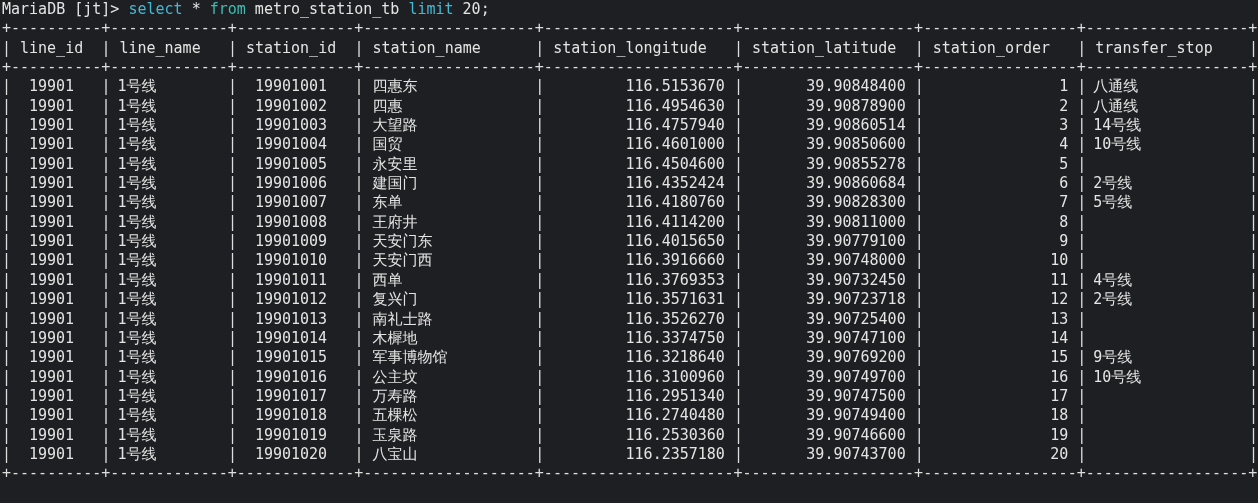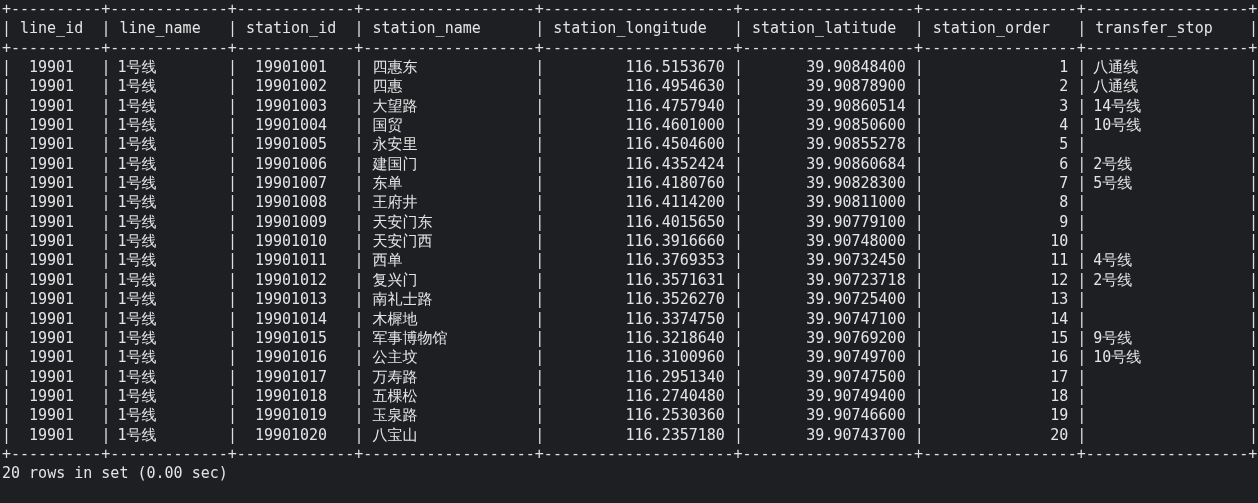--- a/index.html
+++ b/index.html
@@ -24,20 +24,21 @@
   .pipe { color:#dedede; }
   .cell.r { text-align:right; box-sizing:border-box; }
   .kw  { color:#45b8d4; }
   .kw2 { color:#3fbcb4; }
   .plain { color:#e4e4e4; }
 </style>
 </head>
 <body>
 
 <div class="terminal">
+  <div class="line" id="prompt-line"><span class="plain">MariaDB [jt]&gt; </span><span class="kw">select</span><span class="plain"> </span><span class="plain">*</span><span class="plain"> </span><span class="kw2">from</span><span class="plain"> metro_station_tb </span><span class="kw">limit</span><span class="plain"> 20;</span></div>
   <div id="table-area">
       <div class="line border-line">+----------+-------------+-------------+-------------------+---------------------+-------------------+-----------------+------------------+</div>
       <div class="line"><span class="pipe" style="left: 0px;">|</span><span class="pipe" style="left: 99.4px;">|</span><span class="pipe" style="left: 225.9px;">|</span><span class="pipe" style="left: 352.4px;">|</span><span class="pipe" style="left: 533.2px;">|</span><span class="pipe" style="left: 731.9px;">|</span><span class="pipe" style="left: 912.7px;">|</span><span class="pipe" style="left: 1075.3px;">|</span><span class="pipe" style="left: 1247px;">|</span><span class="cell" style="left: 18px;">line_id</span><span class="cell" style="left: 117.4px;">line_name</span><span class="cell" style="left: 243.9px;">station_id</span><span class="cell" style="left: 370.4px;">station_name</span><span class="cell" style="left: 551.2px;">station_longitude</span><span class="cell" style="left: 749.9px;">station_latitude</span><span class="cell" style="left: 930.7px;">station_order</span><span class="cell" style="left: 1093.3px;">transfer_stop</span></div>
       <div class="line border-line">+----------+-------------+-------------+-------------------+---------------------+-------------------+-----------------+------------------+</div>
       <div class="line"><span class="pipe" style="left: 0px;">|</span><span class="pipe" style="left: 99.4px;">|</span><span class="pipe" style="left: 225.9px;">|</span><span class="pipe" style="left: 352.4px;">|</span><span class="pipe" style="left: 533.2px;">|</span><span class="pipe" style="left: 731.9px;">|</span><span class="pipe" style="left: 912.7px;">|</span><span class="pipe" style="left: 1075.3px;">|</span><span class="pipe" style="left: 1247px;">|</span><span class="cell" style="left: 27px;">19901</span><span class="cell" style="left: 115.4px;">1号线</span><span class="cell" style="left: 252.9px;">19901001</span><span class="cell" style="left: 370.4px;">四惠东</span><span class="cell r" style="left: 542.236px; width: 180.664px; padding-right: 0px;">116.5153670</span><span class="cell r" style="left: 740.936px; width: 162.764px; padding-right: 0px;">39.90848400</span><span class="cell r" style="left: 921.736px; width: 144.564px; padding-right: 0px;">1</span><span class="cell" style="left: 1091.3px;">八通线</span></div>
       <div class="line"><span class="pipe" style="left: 0px;">|</span><span class="pipe" style="left: 99.4px;">|</span><span class="pipe" style="left: 225.9px;">|</span><span class="pipe" style="left: 352.4px;">|</span><span class="pipe" style="left: 533.2px;">|</span><span class="pipe" style="left: 731.9px;">|</span><span class="pipe" style="left: 912.7px;">|</span><span class="pipe" style="left: 1075.3px;">|</span><span class="pipe" style="left: 1247px;">|</span><span class="cell" style="left: 27px;">19901</span><span class="cell" style="left: 115.4px;">1号线</span><span class="cell" style="left: 252.9px;">19901002</span><span class="cell" style="left: 370.4px;">四惠</span><span class="cell r" style="left: 542.236px; width: 180.664px; padding-right: 0px;">116.4954630</span><span class="cell r" style="left: 740.936px; width: 162.764px; padding-right: 0px;">39.90878900</span><span class="cell r" style="left: 921.736px; width: 144.564px; padding-right: 0px;">2</span><span class="cell" style="left: 1091.3px;">八通线</span></div>
       <div class="line"><span class="pipe" style="left: 0px;">|</span><span class="pipe" style="left: 99.4px;">|</span><span class="pipe" style="left: 225.9px;">|</span><span class="pipe" style="left: 352.4px;">|</span><span class="pipe" style="left: 533.2px;">|</span><span class="pipe" style="left: 731.9px;">|</span><span class="pipe" style="left: 912.7px;">|</span><span class="pipe" style="left: 1075.3px;">|</span><span class="pipe" style="left: 1247px;">|</span><span class="cell" style="left: 27px;">19901</span><span class="cell" style="left: 115.4px;">1号线</span><span class="cell" style="left: 252.9px;">19901003</span><span class="cell" style="left: 370.4px;">大望路</span><span class="cell r" style="left: 542.236px; width: 180.664px; padding-right: 0px;">116.4757940</span><span class="cell r" style="left: 740.936px; width: 162.764px; padding-right: 0px;">39.90860514</span><span class="cell r" style="left: 921.736px; width: 144.564px; padding-right: 0px;">3</span><span class="cell" style="left: 1091.3px;">14号线</span></div>
       <div class="line"><span class="pipe" style="left: 0px;">|</span><span class="pipe" style="left: 99.4px;">|</span><span class="pipe" style="left: 225.9px;">|</span><span class="pipe" style="left: 352.4px;">|</span><span class="pipe" style="left: 533.2px;">|</span><span class="pipe" style="left: 731.9px;">|</span><span class="pipe" style="left: 912.7px;">|</span><span class="pipe" style="left: 1075.3px;">|</span><span class="pipe" style="left: 1247px;">|</span><span class="cell" style="left: 27px;">19901</span><span class="cell" style="left: 115.4px;">1号线</span><span class="cell" style="left: 252.9px;">19901004</span><span class="cell" style="left: 370.4px;">国贸</span><span class="cell r" style="left: 542.236px; width: 180.664px; padding-right: 0px;">116.4601000</span><span class="cell r" style="left: 740.936px; width: 162.764px; padding-right: 0px;">39.90850600</span><span class="cell r" style="left: 921.736px; width: 144.564px; padding-right: 0px;">4</span><span class="cell" style="left: 1091.3px;">10号线</span></div>
       <div class="line"><span class="pipe" style="left: 0px;">|</span><span class="pipe" style="left: 99.4px;">|</span><span class="pipe" style="left: 225.9px;">|</span><span class="pipe" style="left: 352.4px;">|</span><span class="pipe" style="left: 533.2px;">|</span><span class="pipe" style="left: 731.9px;">|</span><span class="pipe" style="left: 912.7px;">|</span><span class="pipe" style="left: 1075.3px;">|</span><span class="pipe" style="left: 1247px;">|</span><span class="cell" style="left: 27px;">19901</span><span class="cell" style="left: 115.4px;">1号线</span><span class="cell" style="left: 252.9px;">19901005</span><span class="cell" style="left: 370.4px;">永安里</span><span class="cell r" style="left: 542.236px; width: 180.664px; padding-right: 0px;">116.4504600</span><span class="cell r" style="left: 740.936px; width: 162.764px; padding-right: 0px;">39.90855278</span><span class="cell r" style="left: 921.736px; width: 144.564px; padding-right: 0px;">5</span><span class="cell" style="left: 1091.3px;"></span></div>
       <div class="line"><span class="pipe" style="left: 0px;">|</span><span class="pipe" style="left: 99.4px;">|</span><span class="pipe" style="left: 225.9px;">|</span><span class="pipe" style="left: 352.4px;">|</span><span class="pipe" style="left: 533.2px;">|</span><span class="pipe" style="left: 731.9px;">|</span><span class="pipe" style="left: 912.7px;">|</span><span class="pipe" style="left: 1075.3px;">|</span><span class="pipe" style="left: 1247px;">|</span><span class="cell" style="left: 27px;">19901</span><span class="cell" style="left: 115.4px;">1号线</span><span class="cell" style="left: 252.9px;">19901006</span><span class="cell" style="left: 370.4px;">建国门</span><span class="cell r" style="left: 542.236px; width: 180.664px; padding-right: 0px;">116.4352424</span><span class="cell r" style="left: 740.936px; width: 162.764px; padding-right: 0px;">39.90860684</span><span class="cell r" style="left: 921.736px; width: 144.564px; padding-right: 0px;">6</span><span class="cell" style="left: 1091.3px;">2号线</span></div>
@@ -50,14 +51,13 @@
       <div class="line"><span class="pipe" style="left: 0px;">|</span><span class="pipe" style="left: 99.4px;">|</span><span class="pipe" style="left: 225.9px;">|</span><span class="pipe" style="left: 352.4px;">|</span><span class="pipe" style="left: 533.2px;">|</span><span class="pipe" style="left: 731.9px;">|</span><span class="pipe" style="left: 912.7px;">|</span><span class="pipe" style="left: 1075.3px;">|</span><span class="pipe" style="left: 1247px;">|</span><span class="cell" style="left: 27px;">19901</span><span class="cell" style="left: 115.4px;">1号线</span><span class="cell" style="left: 252.9px;">19901013</span><span class="cell" style="left: 370.4px;">南礼士路</span><span class="cell r" style="left: 542.236px; width: 180.664px; padding-right: 0px;">116.3526270</span><span class="cell r" style="left: 740.936px; width: 162.764px; padding-right: 0px;">39.90725400</span><span class="cell r" style="left: 921.736px; width: 144.564px; padding-right: 0px;">13</span><span class="cell" style="left: 1091.3px;"></span></div>
       <div class="line"><span class="pipe" style="left: 0px;">|</span><span class="pipe" style="left: 99.4px;">|</span><span class="pipe" style="left: 225.9px;">|</span><span class="pipe" style="left: 352.4px;">|</span><span class="pipe" style="left: 533.2px;">|</span><span class="pipe" style="left: 731.9px;">|</span><span class="pipe" style="left: 912.7px;">|</span><span class="pipe" style="left: 1075.3px;">|</span><span class="pipe" style="left: 1247px;">|</span><span class="cell" style="left: 27px;">19901</span><span class="cell" style="left: 115.4px;">1号线</span><span class="cell" style="left: 252.9px;">19901014</span><span class="cell" style="left: 370.4px;">木樨地</span><span class="cell r" style="left: 542.236px; width: 180.664px; padding-right: 0px;">116.3374750</span><span class="cell r" style="left: 740.936px; width: 162.764px; padding-right: 0px;">39.90747100</span><span class="cell r" style="left: 921.736px; width: 144.564px; padding-right: 0px;">14</span><span class="cell" style="left: 1091.3px;"></span></div>
       <div class="line"><span class="pipe" style="left: 0px;">|</span><span class="pipe" style="left: 99.4px;">|</span><span class="pipe" style="left: 225.9px;">|</span><span class="pipe" style="left: 352.4px;">|</span><span class="pipe" style="left: 533.2px;">|</span><span class="pipe" style="left: 731.9px;">|</span><span class="pipe" style="left: 912.7px;">|</span><span class="pipe" style="left: 1075.3px;">|</span><span class="pipe" style="left: 1247px;">|</span><span class="cell" style="left: 27px;">19901</span><span class="cell" style="left: 115.4px;">1号线</span><span class="cell" style="left: 252.9px;">19901015</span><span class="cell" style="left: 370.4px;">军事博物馆</span><span class="cell r" style="left: 542.236px; width: 180.664px; padding-right: 0px;">116.3218640</span><span class="cell r" style="left: 740.936px; width: 162.764px; padding-right: 0px;">39.90769200</span><span class="cell r" style="left: 921.736px; width: 144.564px; padding-right: 0px;">15</span><span class="cell" style="left: 1091.3px;">9号线</span></div>
       <div class="line"><span class="pipe" style="left: 0px;">|</span><span class="pipe" style="left: 99.4px;">|</span><span class="pipe" style="left: 225.9px;">|</span><span class="pipe" style="left: 352.4px;">|</span><span class="pipe" style="left: 533.2px;">|</span><span class="pipe" style="left: 731.9px;">|</span><span class="pipe" style="left: 912.7px;">|</span><span class="pipe" style="left: 1075.3px;">|</span><span class="pipe" style="left: 1247px;">|</span><span class="cell" style="left: 27px;">19901</span><span class="cell" style="left: 115.4px;">1号线</span><span class="cell" style="left: 252.9px;">19901016</span><span class="cell" style="left: 370.4px;">公主坟</span><span class="cell r" style="left: 542.236px; width: 180.664px; padding-right: 0px;">116.3100960</span><span class="cell r" style="left: 740.936px; width: 162.764px; padding-right: 0px;">39.90749700</span><span class="cell r" style="left: 921.736px; width: 144.564px; padding-right: 0px;">16</span><span class="cell" style="left: 1091.3px;">10号线</span></div>
       <div class="line"><span class="pipe" style="left: 0px;">|</span><span class="pipe" style="left: 99.4px;">|</span><span class="pipe" style="left: 225.9px;">|</span><span class="pipe" style="left: 352.4px;">|</span><span class="pipe" style="left: 533.2px;">|</span><span class="pipe" style="left: 731.9px;">|</span><span class="pipe" style="left: 912.7px;">|</span><span class="pipe" style="left: 1075.3px;">|</span><span class="pipe" style="left: 1247px;">|</span><span class="cell" style="left: 27px;">19901</span><span class="cell" style="left: 115.4px;">1号线</span><span class="cell" style="left: 252.9px;">19901017</span><span class="cell" style="left: 370.4px;">万寿路</span><span class="cell r" style="left: 542.236px; width: 180.664px; padding-right: 0px;">116.2951340</span><span class="cell r" style="left: 740.936px; width: 162.764px; padding-right: 0px;">39.90747500</span><span class="cell r" style="left: 921.736px; width: 144.564px; padding-right: 0px;">17</span><span class="cell" style="left: 1091.3px;"></span></div>
       <div class="line"><span class="pipe" style="left: 0px;">|</span><span class="pipe" style="left: 99.4px;">|</span><span class="pipe" style="left: 225.9px;">|</span><span class="pipe" style="left: 352.4px;">|</span><span class="pipe" style="left: 533.2px;">|</span><span class="pipe" style="left: 731.9px;">|</span><span class="pipe" style="left: 912.7px;">|</span><span class="pipe" style="left: 1075.3px;">|</span><span class="pipe" style="left: 1247px;">|</span><span class="cell" style="left: 27px;">19901</span><span class="cell" style="left: 115.4px;">1号线</span><span class="cell" style="left: 252.9px;">19901018</span><span class="cell" style="left: 370.4px;">五棵松</span><span class="cell r" style="left: 542.236px; width: 180.664px; padding-right: 0px;">116.2740480</span><span class="cell r" style="left: 740.936px; width: 162.764px; padding-right: 0px;">39.90749400</span><span class="cell r" style="left: 921.736px; width: 144.564px; padding-right: 0px;">18</span><span class="cell" style="left: 1091.3px;"></span></div>
       <div class="line"><span class="pipe" style="left: 0px;">|</span><span class="pipe" style="left: 99.4px;">|</span><span class="pipe" style="left: 225.9px;">|</span><span class="pipe" style="left: 352.4px;">|</span><span class="pipe" style="left: 533.2px;">|</span><span class="pipe" style="left: 731.9px;">|</span><span class="pipe" style="left: 912.7px;">|</span><span class="pipe" style="left: 1075.3px;">|</span><span class="pipe" style="left: 1247px;">|</span><span class="cell" style="left: 27px;">19901</span><span class="cell" style="left: 115.4px;">1号线</span><span class="cell" style="left: 252.9px;">19901019</span><span class="cell" style="left: 370.4px;">玉泉路</span><span class="cell r" style="left: 542.236px; width: 180.664px; padding-right: 0px;">116.2530360</span><span class="cell r" style="left: 740.936px; width: 162.764px; padding-right: 0px;">39.90746600</span><span class="cell r" style="left: 921.736px; width: 144.564px; padding-right: 0px;">19</span><span class="cell" style="left: 1091.3px;"></span></div>
       <div class="line"><span class="pipe" style="left: 0px;">|</span><span class="pipe" style="left: 99.4px;">|</span><span class="pipe" style="left: 225.9px;">|</span><span class="pipe" style="left: 352.4px;">|</span><span class="pipe" style="left: 533.2px;">|</span><span class="pipe" style="left: 731.9px;">|</span><span class="pipe" style="left: 912.7px;">|</span><span class="pipe" style="left: 1075.3px;">|</span><span class="pipe" style="left: 1247px;">|</span><span class="cell" style="left: 27px;">19901</span><span class="cell" style="left: 115.4px;">1号线</span><span class="cell" style="left: 252.9px;">19901020</span><span class="cell" style="left: 370.4px;">八宝山</span><span class="cell r" style="left: 542.236px; width: 180.664px; padding-right: 0px;">116.2357180</span><span class="cell r" style="left: 740.936px; width: 162.764px; padding-right: 0px;">39.90743700</span><span class="cell r" style="left: 921.736px; width: 144.564px; padding-right: 0px;">20</span><span class="cell" style="left: 1091.3px;"></span></div>
       <div class="line border-line">+----------+-------------+-------------+-------------------+---------------------+-------------------+-----------------+------------------+</div>
     </div>
-  <div class="line">20 rows in set (0.00 sec)</div>
 </div>
 
 </body></html>

